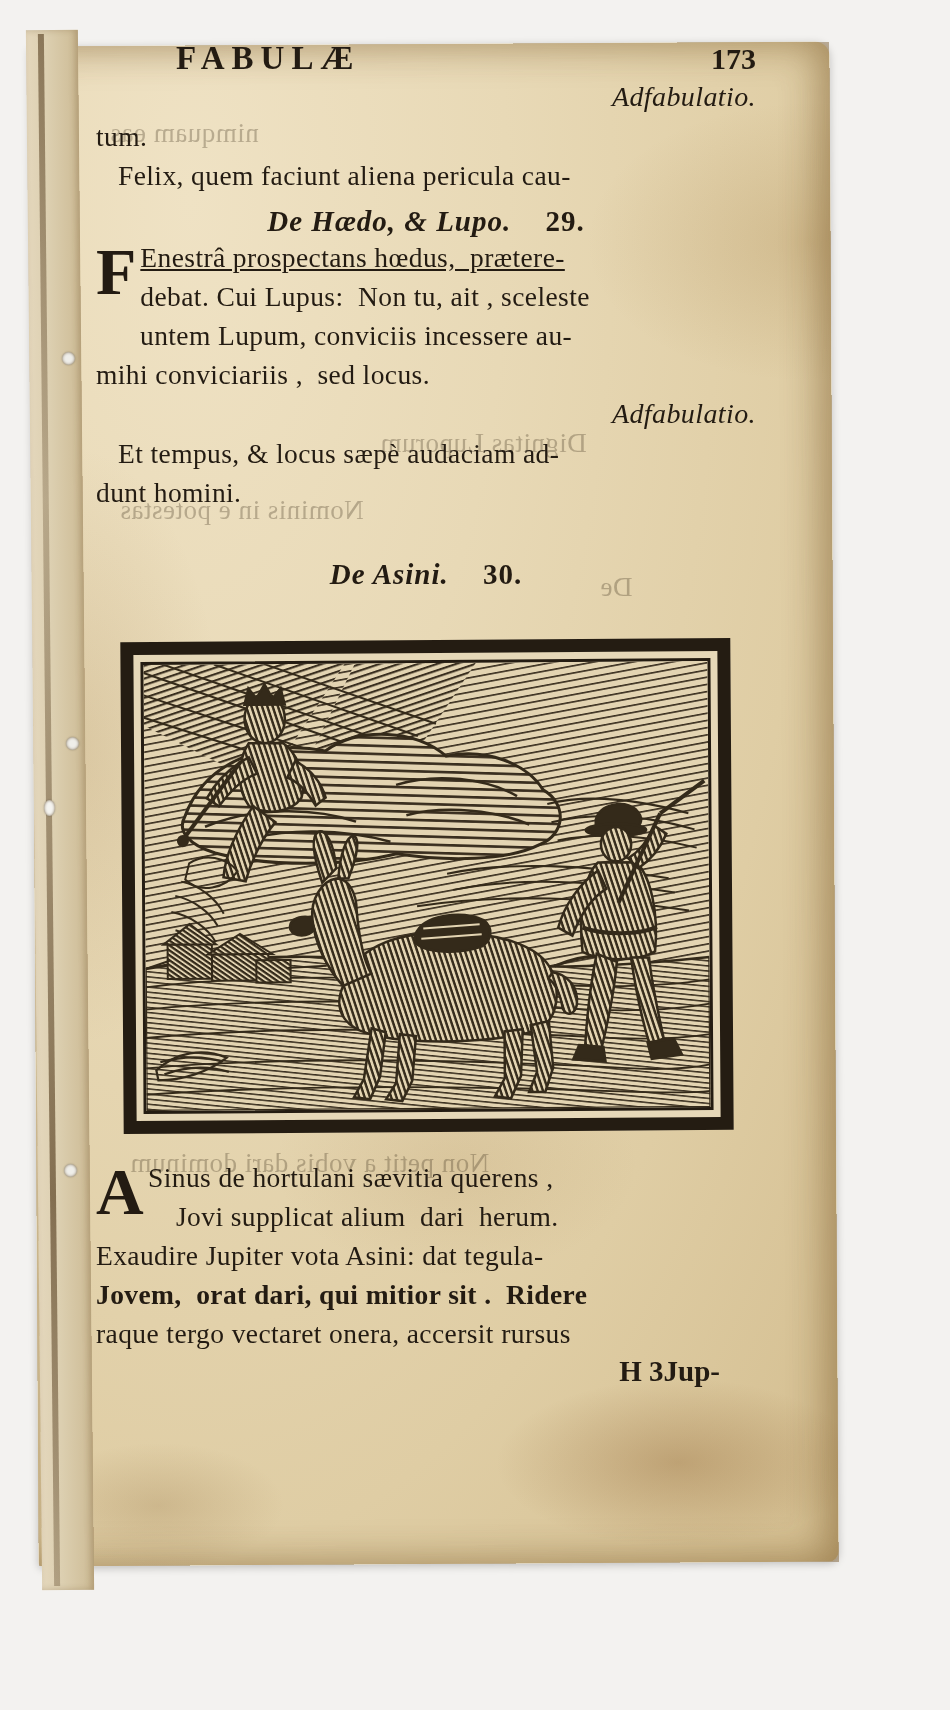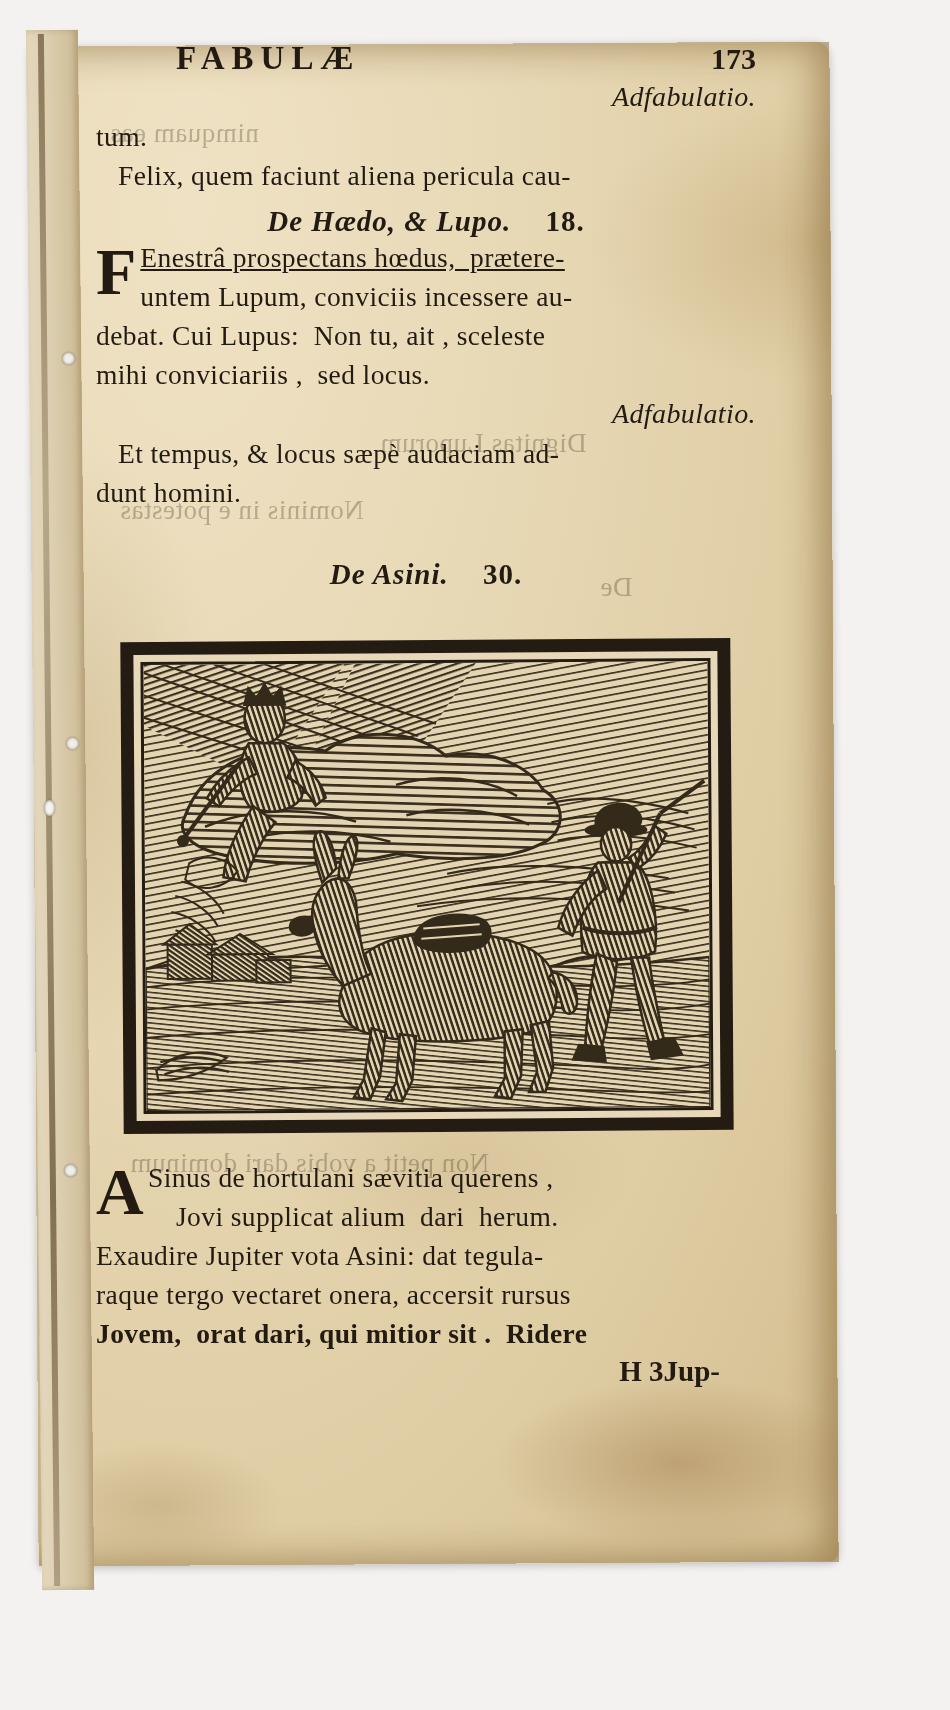--- a/index.html
+++ b/index.html
@@ -386,49 +386,49 @@
       <span class="hdr-title">FABULÆ</span>
       <span class="hdr-page">173</span>
     </div>
 
     <div class="line ital center">Adfabulatio.</div>
     <div class="line">tum.</div>
     <div class="line" style="text-indent:22px;">Felix, quem faciunt aliena pericula cau-</div>
 
     <div class="heading-ital" style="margin-top:10px;">
       <span>De Hædo, &amp; Lupo.</span>
-      <span style="font-style:normal; margin-left:26px;">18.</span>
+      <span style="font-style:normal; margin-left:26px;">29.</span>
     </div>
 
     <div class="dropcap-para">
       <span class="dropcap">F</span>
       <div class="line" style="margin-left:44px;text-decoration:underline;">Enestrâ prospectans hœdus,  prætere-</div>
+      <div class="line">debat. Cui Lupus:  Non tu, ait , sceleste</div>
       <div class="line" style="margin-left:44px;">untem Lupum, conviciis incessere au-</div>
-      <div class="line">debat. Cui Lupus:  Non tu, ait , sceleste</div>
       <div class="line">mihi conviciariis ,  sed locus.</div>
     </div>
 
     <div class="line ital center">Adfabulatio.</div>
     <div class="line" style="text-indent:22px;">Et tempus, &amp; locus sæpè audaciam ad-</div>
     <div class="line">dunt homini.</div>
 
     <div class="heading-ital" style="margin-top:46px;">
       <span>De Asini.</span>
       <span style="font-style:normal; margin-left:26px;">30.</span>
     </div>
   </div>
 
   <div class="text-col" style="top:1158px;">
     <div class="dropcap-para">
       <span class="dropcap">A</span>
       <div class="line" style="margin-left:52px;">Sinus de hortulani sævitia querens ,</div>
       <div class="line" style="margin-left:80px;">Jovi supplicat alium  dari  herum.</div>
       <div class="line">Exaudire Jupiter vota Asini: dat tegula-</div>
+      <div class="line" style="font-weight:bold;">Jovem,  orat dari, qui mitior sit .  Ridere</div>
       <div class="line">raque tergo vectaret onera, accersit rursus</div>
-      <div class="line" style="font-weight:bold;">Jovem,  orat dari, qui mitior sit .  Ridere</div>
     </div>
     <div class="footline">
       <span>H 3</span>
       <span>Jup-</span>
     </div>
   </div>
 
 </div>
 
 </body></html>

